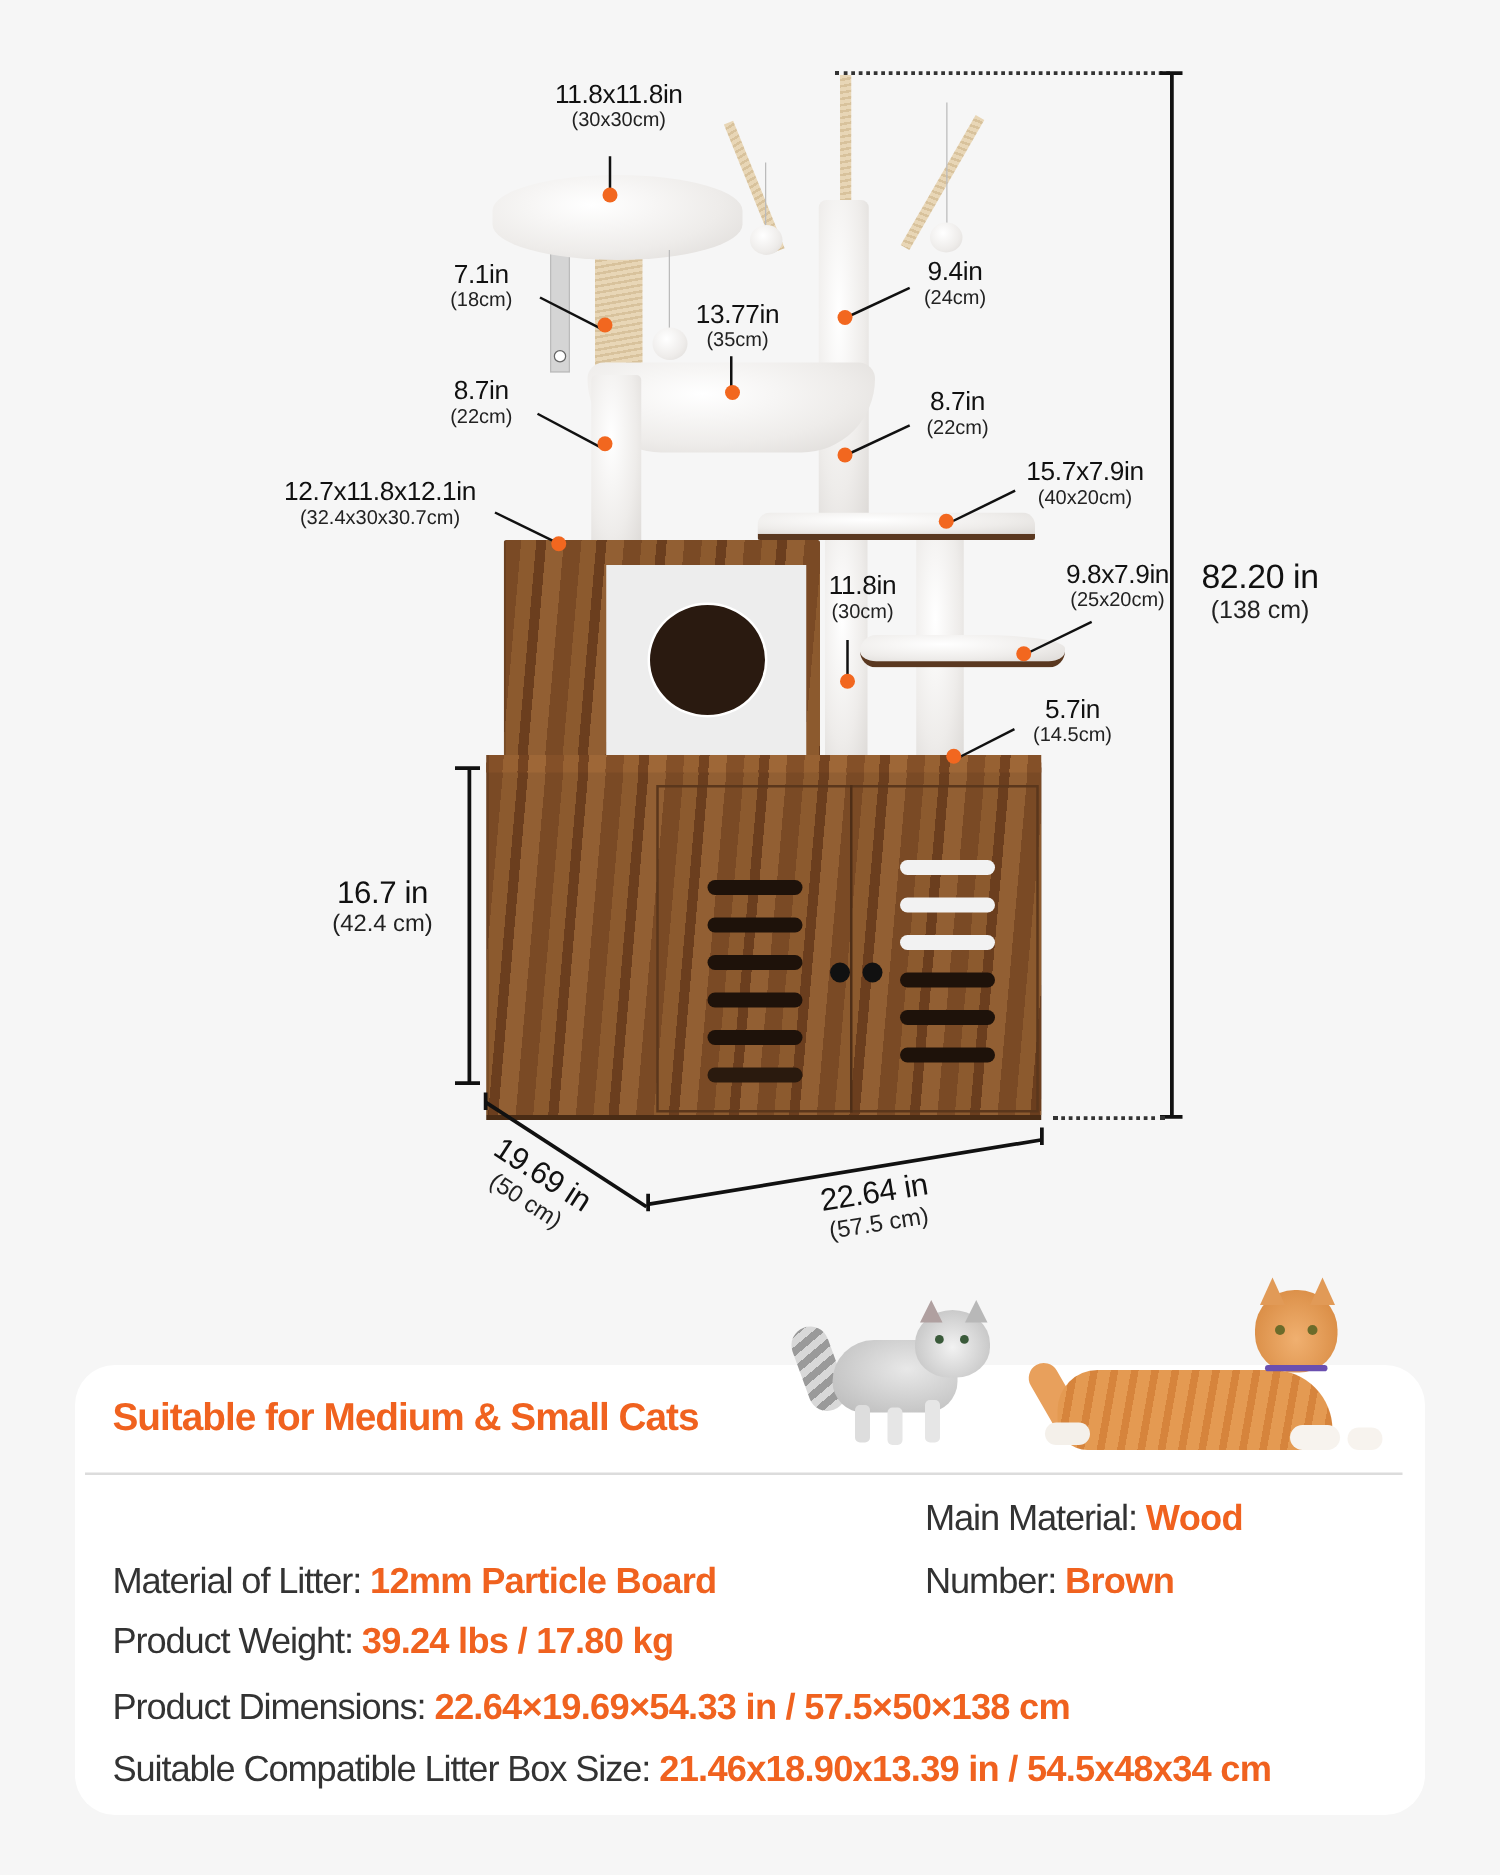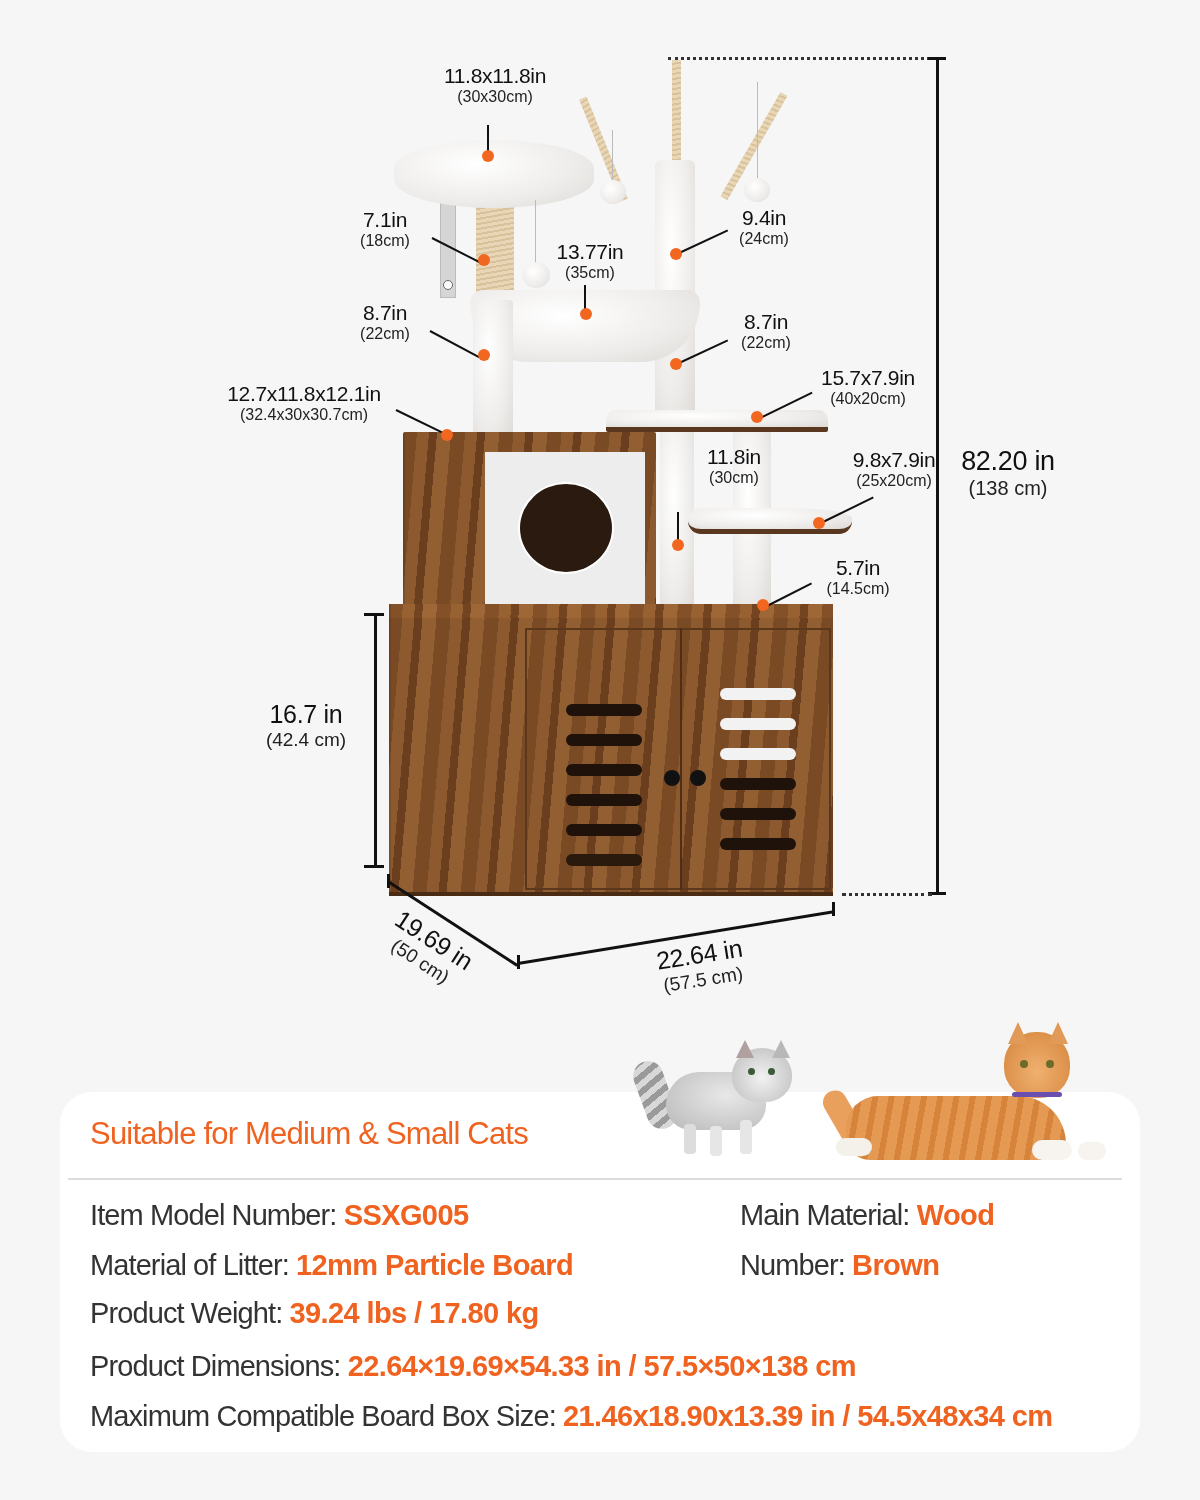--- a/index.html
+++ b/index.html
@@ -22,21 +22,21 @@
   
   .wood { background:
       linear-gradient(90deg, rgba(0,0,0,.12) 0 2px, transparent 2px 30px),
       repeating-linear-gradient(95deg, #7a4a25 0 14px, #8c5a2e 14px 26px, #6b3e1e 26px 34px, #925f33 34px 48px);
   }
   .plush { background: radial-gradient(ellipse at 40% 35%, #ffffff 0%, #eeecea 60%, #dcd9d6 100%); }
   .sisal { background: repeating-linear-gradient(170deg, #e8d6b6 0 3px, #d8c29c 3px 5px); }
 
   
   .card { position: absolute; left: 60px; top: 1092px; width: 1080px; height: 360px; background: #fff; border-radius: 32px; }
-  .card-title { position: absolute; left: 30px; top: 24px; font-size: 31px; font-weight: normal; color: #f0621f; letter-spacing: -0.8px; }
+  .card-title { position: absolute; left: 30px; top: 24px; font-size: 31px; font-weight: bold; color: #f0621f; letter-spacing: -0.8px; }
   .card-divider { position: absolute; left: 8px; right: 18px; top: 86px; height: 2px; background: #dcdcdc; }
   .spec { position: absolute; font-size: 29px; color: #333; white-space: nowrap; letter-spacing: -0.9px; }
   .spec .val { color: #f0621f; font-weight: bold; letter-spacing: -0.6px; }
 </style>
 </head>
 <body>
 
 <div>
 
   <div class="abs sisal" style="left:672px;top:60px;width:9px;height:130px;"></div>
@@ -171,21 +171,21 @@
   <span class="sub">(24cm)</span>
 </div>
 <div class="dim" style="left:726px;top:310px;width:80px;">
   <span class="main">8.7in</span>
   <span class="sub">(22cm)</span>
 </div>
 <div class="dim" style="left:808px;top:366px;width:120px;">
   <span class="main">15.7x7.9in</span>
   <span class="sub">(40x20cm)</span>
 </div>
-<div class="dim" style="left:656px;top:445px;width:68px;margin-left:44px;">
+<div class="dim" style="left:656px;top:457px;width:68px;">
   <span class="main">11.8in</span>
   <span class="sub">(30cm)</span>
 </div>
 <div class="dim" style="left:836px;top:448px;width:116px;">
   <span class="main">9.8x7.9in</span>
   <span class="sub">(25x20cm)</span>
 </div>
 <div class="dim" style="left:815px;top:556px;width:86px;">
   <span class="main">5.7in</span>
   <span class="sub">(14.5cm)</span>
@@ -204,40 +204,37 @@
 </div>
 <div class="dim big" style="left:636px;top:940px;width:130px;transform:rotate(-9deg);transform-origin:center;">
   <span class="main" style="font-size:25px;">22.64 in</span>
   <span class="sub" style="font-size:19px;">(57.5 cm)</span>
 </div>
 
 <div class="card">
   <div class="card-title">Suitable for Medium &amp; Small Cats</div>
   <div class="card-divider"></div>
 
-  <div class="spec" style="left:30px;top:107px;">
-    <span>Item Model Number: </span><span class="val">SSXG005</span>
-  </div>
   <div class="spec" style="left:680px;top:107px;">
     <span>Main Material: </span><span class="val">Wood</span>
   </div>
   <div class="spec" style="left:30px;top:157px;">
     <span>Material of Litter: </span><span class="val">12mm Particle Board</span>
   </div>
   <div class="spec" style="left:680px;top:157px;">
     <span>Number: </span><span class="val">Brown</span>
   </div>
   <div class="spec" style="left:30px;top:205px;">
     <span>Product Weight: </span><span class="val">39.24 lbs / 17.80 kg</span>
   </div>
   <div class="spec" style="left:30px;top:258px;">
     <span>Product Dimensions: </span><span class="val">22.64×19.69×54.33 in / 57.5×50×138 cm</span>
   </div>
   <div class="spec" style="left:30px;top:308px;">
-    <span>Maximum Compatible Board Box Size: </span><span class="val">21.46x18.90x13.39 in / 54.5x48x34 cm</span>
+    <span>Suitable Compatible Litter Box Size: </span><span class="val">21.46x18.90x13.39 in / 54.5x48x34 cm</span>
   </div>
 </div>
 
 <div>
 
   <div class="abs" style="left:636px;top:1040px;width:160px;height:120px;">
     <div class="abs" style="left:4px;top:20px;width:30px;height:70px;border-radius:15px;background:repeating-linear-gradient(160deg,#9a9a9a 0 6px,#d8d8d8 6px 12px);transform:rotate(-20deg);"></div>
     <div class="abs" style="left:30px;top:32px;width:100px;height:58px;border-radius:40px 30px 30px 30px;background:radial-gradient(ellipse at 60% 40%,#e8e8e8,#b8b8b8);"></div>
     <div class="abs" style="left:96px;top:8px;width:60px;height:54px;border-radius:50% 50% 45% 45%;background:radial-gradient(ellipse at 50% 55%,#f2f2f2,#b9b9b9);"></div>
     <div class="abs" style="left:100px;top:0px;width:0;height:0;border-left:9px solid transparent;border-right:9px solid transparent;border-bottom:18px solid #b0a0a0;"></div>

